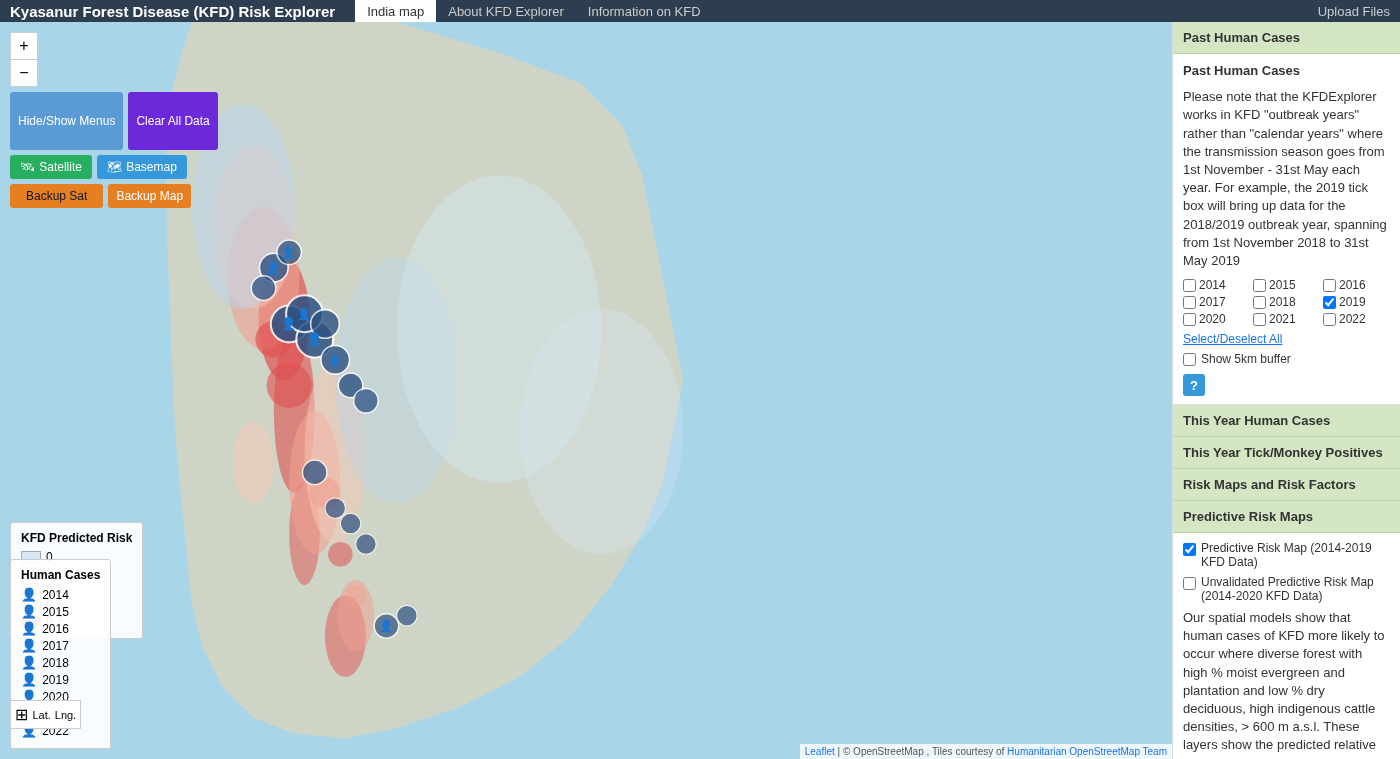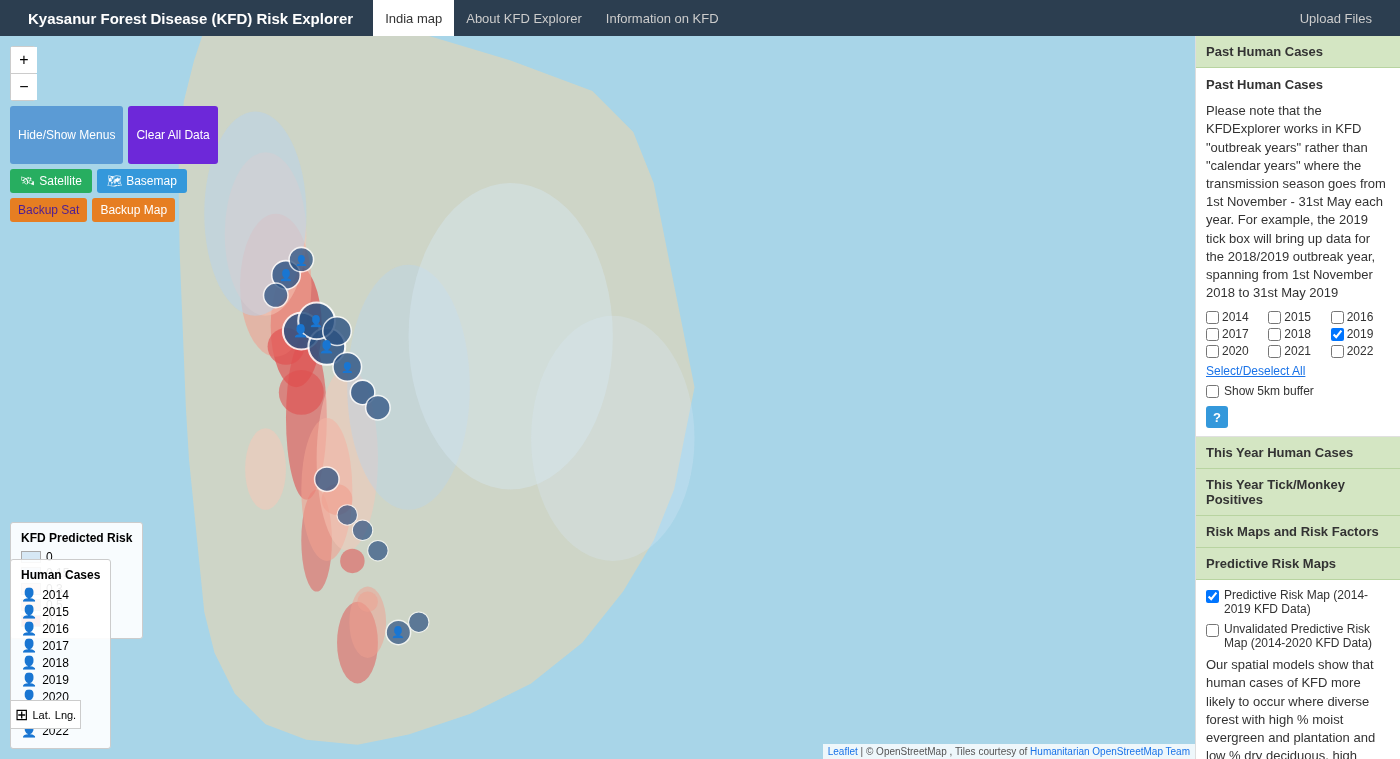--- a/index.html
+++ b/index.html
@@ -4,22 +4,22 @@
   <style>
     * { box-sizing: border-box; margin: 0; padding: 0; }
     body { font-family: Arial, sans-serif; font-size: 13px; background: #fff; width: 1400px; height: 759px; overflow: hidden; display: flex; flex-direction: column; }
 
     
     #header {
       background: #2c3e50;
       color: #fff;
       display: flex;
       align-items: center;
-      height: 36px;
-      padding: 0 28px;
+      height: 22px;
+      padding: 0 10px;
       flex-shrink: 0;
     }
     #header .app-title {
       font-size: 15px;
       font-weight: bold;
       color: #fff;
       margin-right: 20px;
     }
     #header nav {
       display: flex;
@@ -144,23 +144,23 @@
       padding: 5px 10px;
       border-radius: 3px;
       cursor: pointer;
       font-size: 12px;
       display: flex;
       align-items: center;
       gap: 4px;
     }
     .btn-backup-sat {
       background: #e67e22;
-      color: #4c1d95;
-      border: none;
-      padding: 5px 8px;
+      color: #0f172a;
+      border: none;
+      padding: 5px 16px;
       border-radius: 3px;
       cursor: pointer;
       font-size: 12px;
     }
     .btn-backup-map {
       background: #e67e22;
       color: #fff;
       border: none;
       padding: 5px 8px;
       border-radius: 3px;
@@ -219,21 +219,21 @@
       padding: 4px;
       font-size: 11px;
       display: flex;
       align-items: center;
       gap: 4px;
     }
     .latlng-icon { font-size: 16px; cursor: pointer; }
 
     
     #right-panel {
-      width: 205px;
+      width: 228px;
       background: #f9f9f9;
       border-left: 1px solid #ddd;
       overflow-y: auto;
       flex-shrink: 0;
     }
 
     .panel-section-header {
       background: #d4e6c3;
       padding: 8px 10px;
       font-size: 13px;

